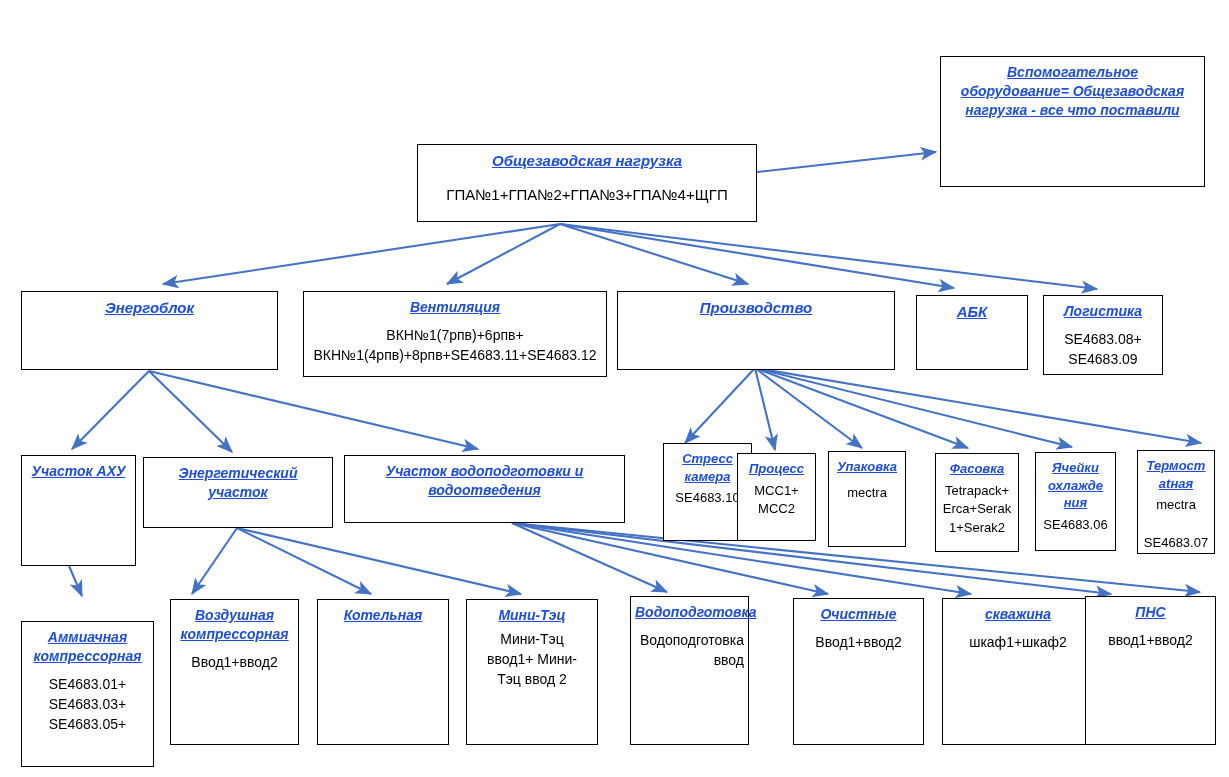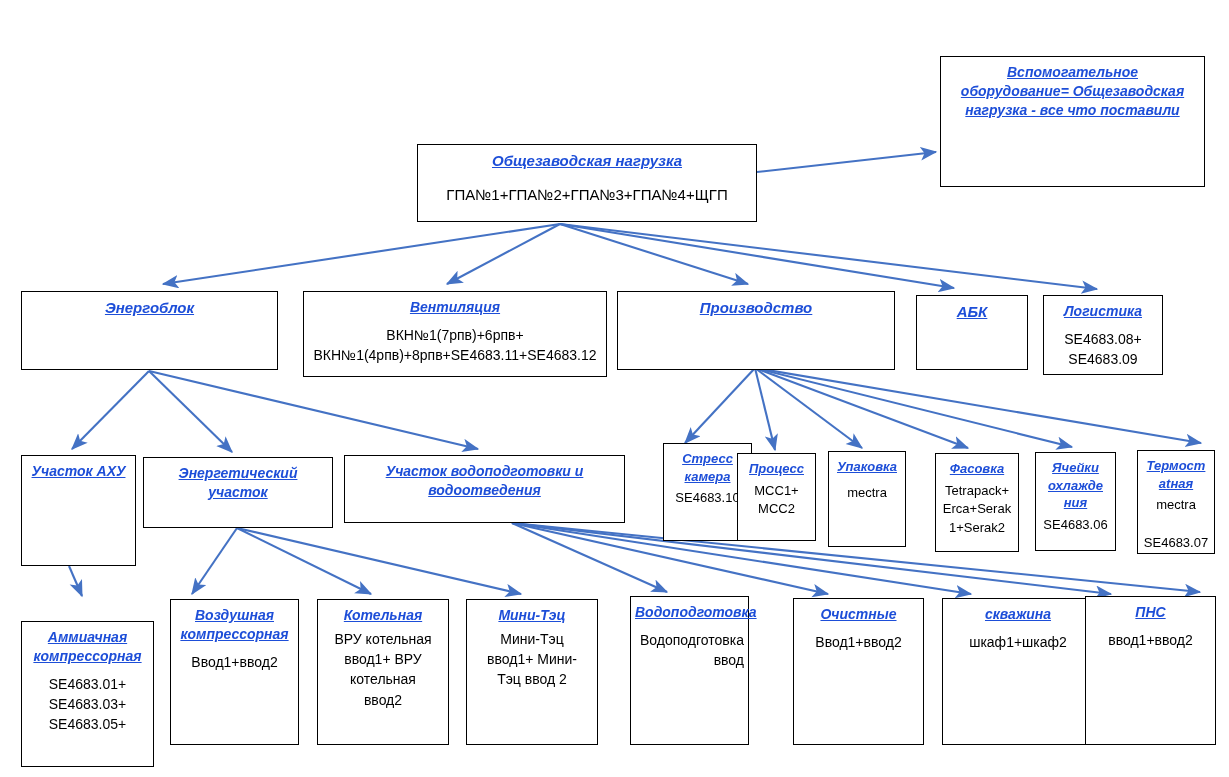--- a/index.html
+++ b/index.html
@@ -199,24 +199,20 @@
   </div>
 
   <div class="node fs14 gap6" style="left:170px;top:599px;width:129px;height:146px;">
     <span class="title" style="white-space: pre-line;">Воздушная
 компрессорная</span>
     <span class="body">Ввод1+ввод2</span>
   </div>
 
   <div class="node fs14 gap2" style="left:317px;top:599px;width:132px;height:146px;">
     <span class="title">Котельная</span>
-    <span class="body" style="white-space: pre-line;">ВРУ котельная
-ввод1+ ВРУ
-котельная
-ввод2</span>
   </div>
 
   <div class="node fs14 gap2" style="left:466px;top:599px;width:132px;height:146px;">
     <span class="title">Мини-Тэц</span>
     <span class="body" style="white-space: pre-line;">Мини-Тэц
 ввод1+ Мини-
 Тэц ввод 2</span>
   </div>
 
   <div class="node fs14 gap6" style="left:630px;top:596px;width:119px;height:149px;text-align:right;">

